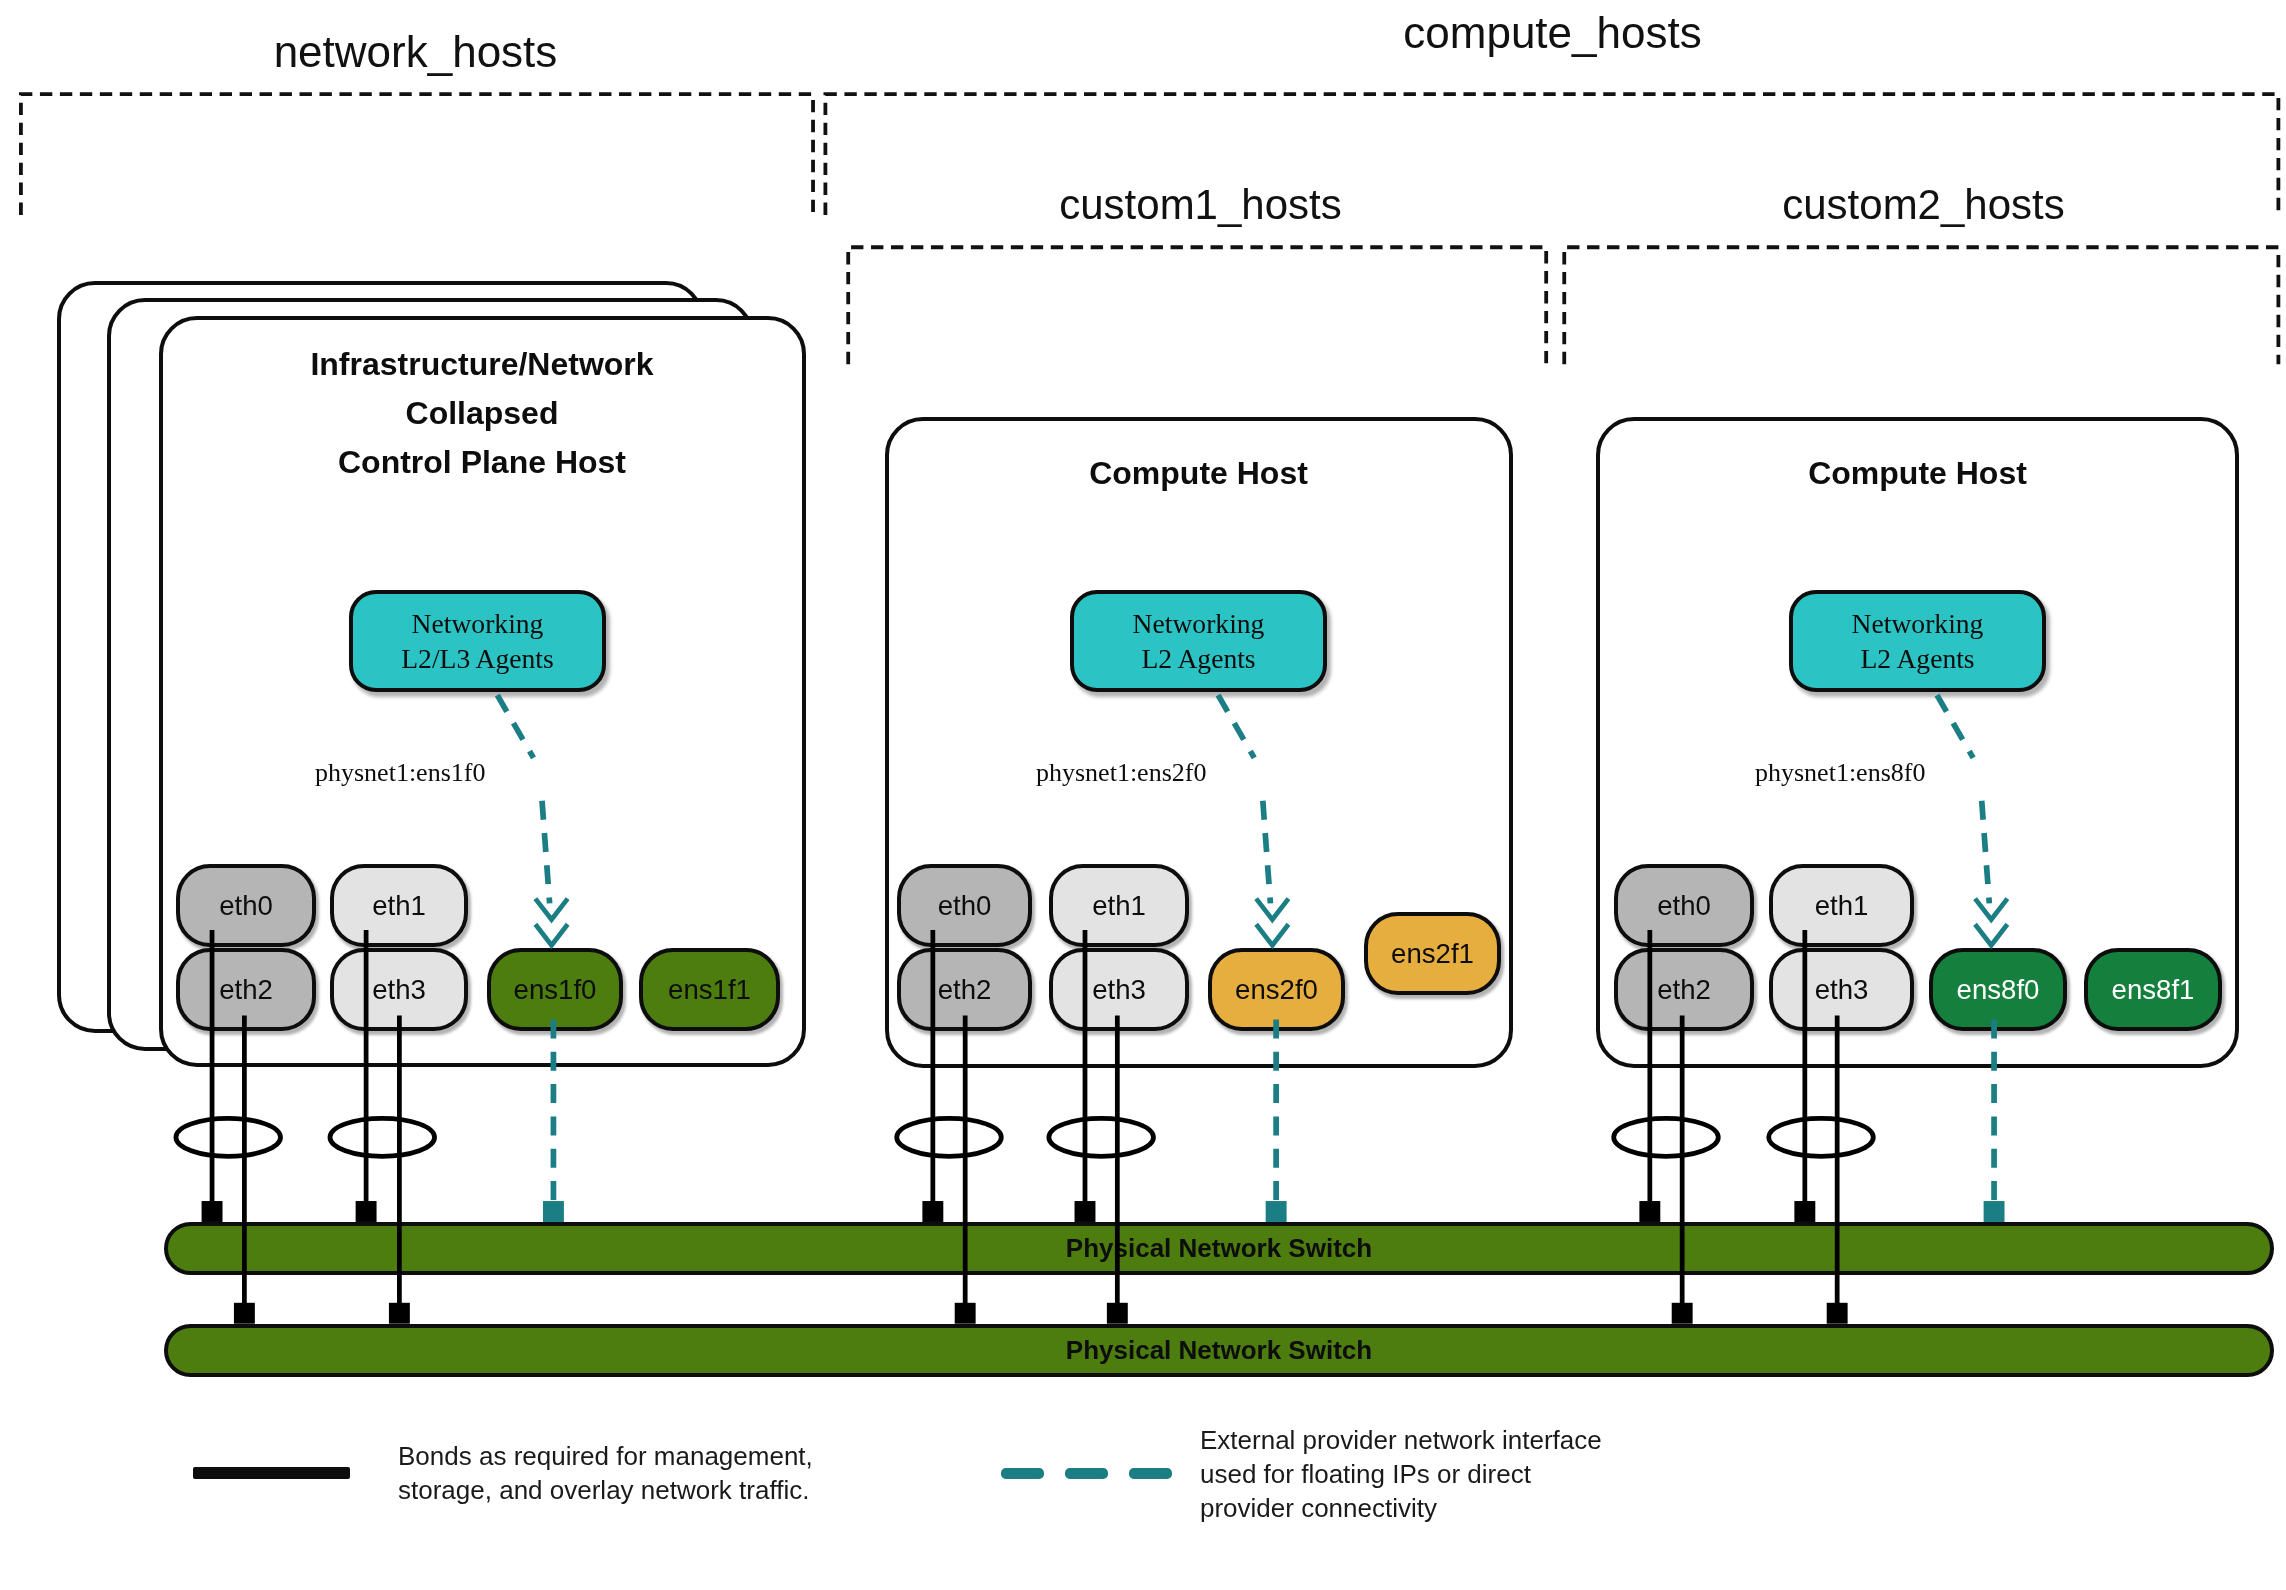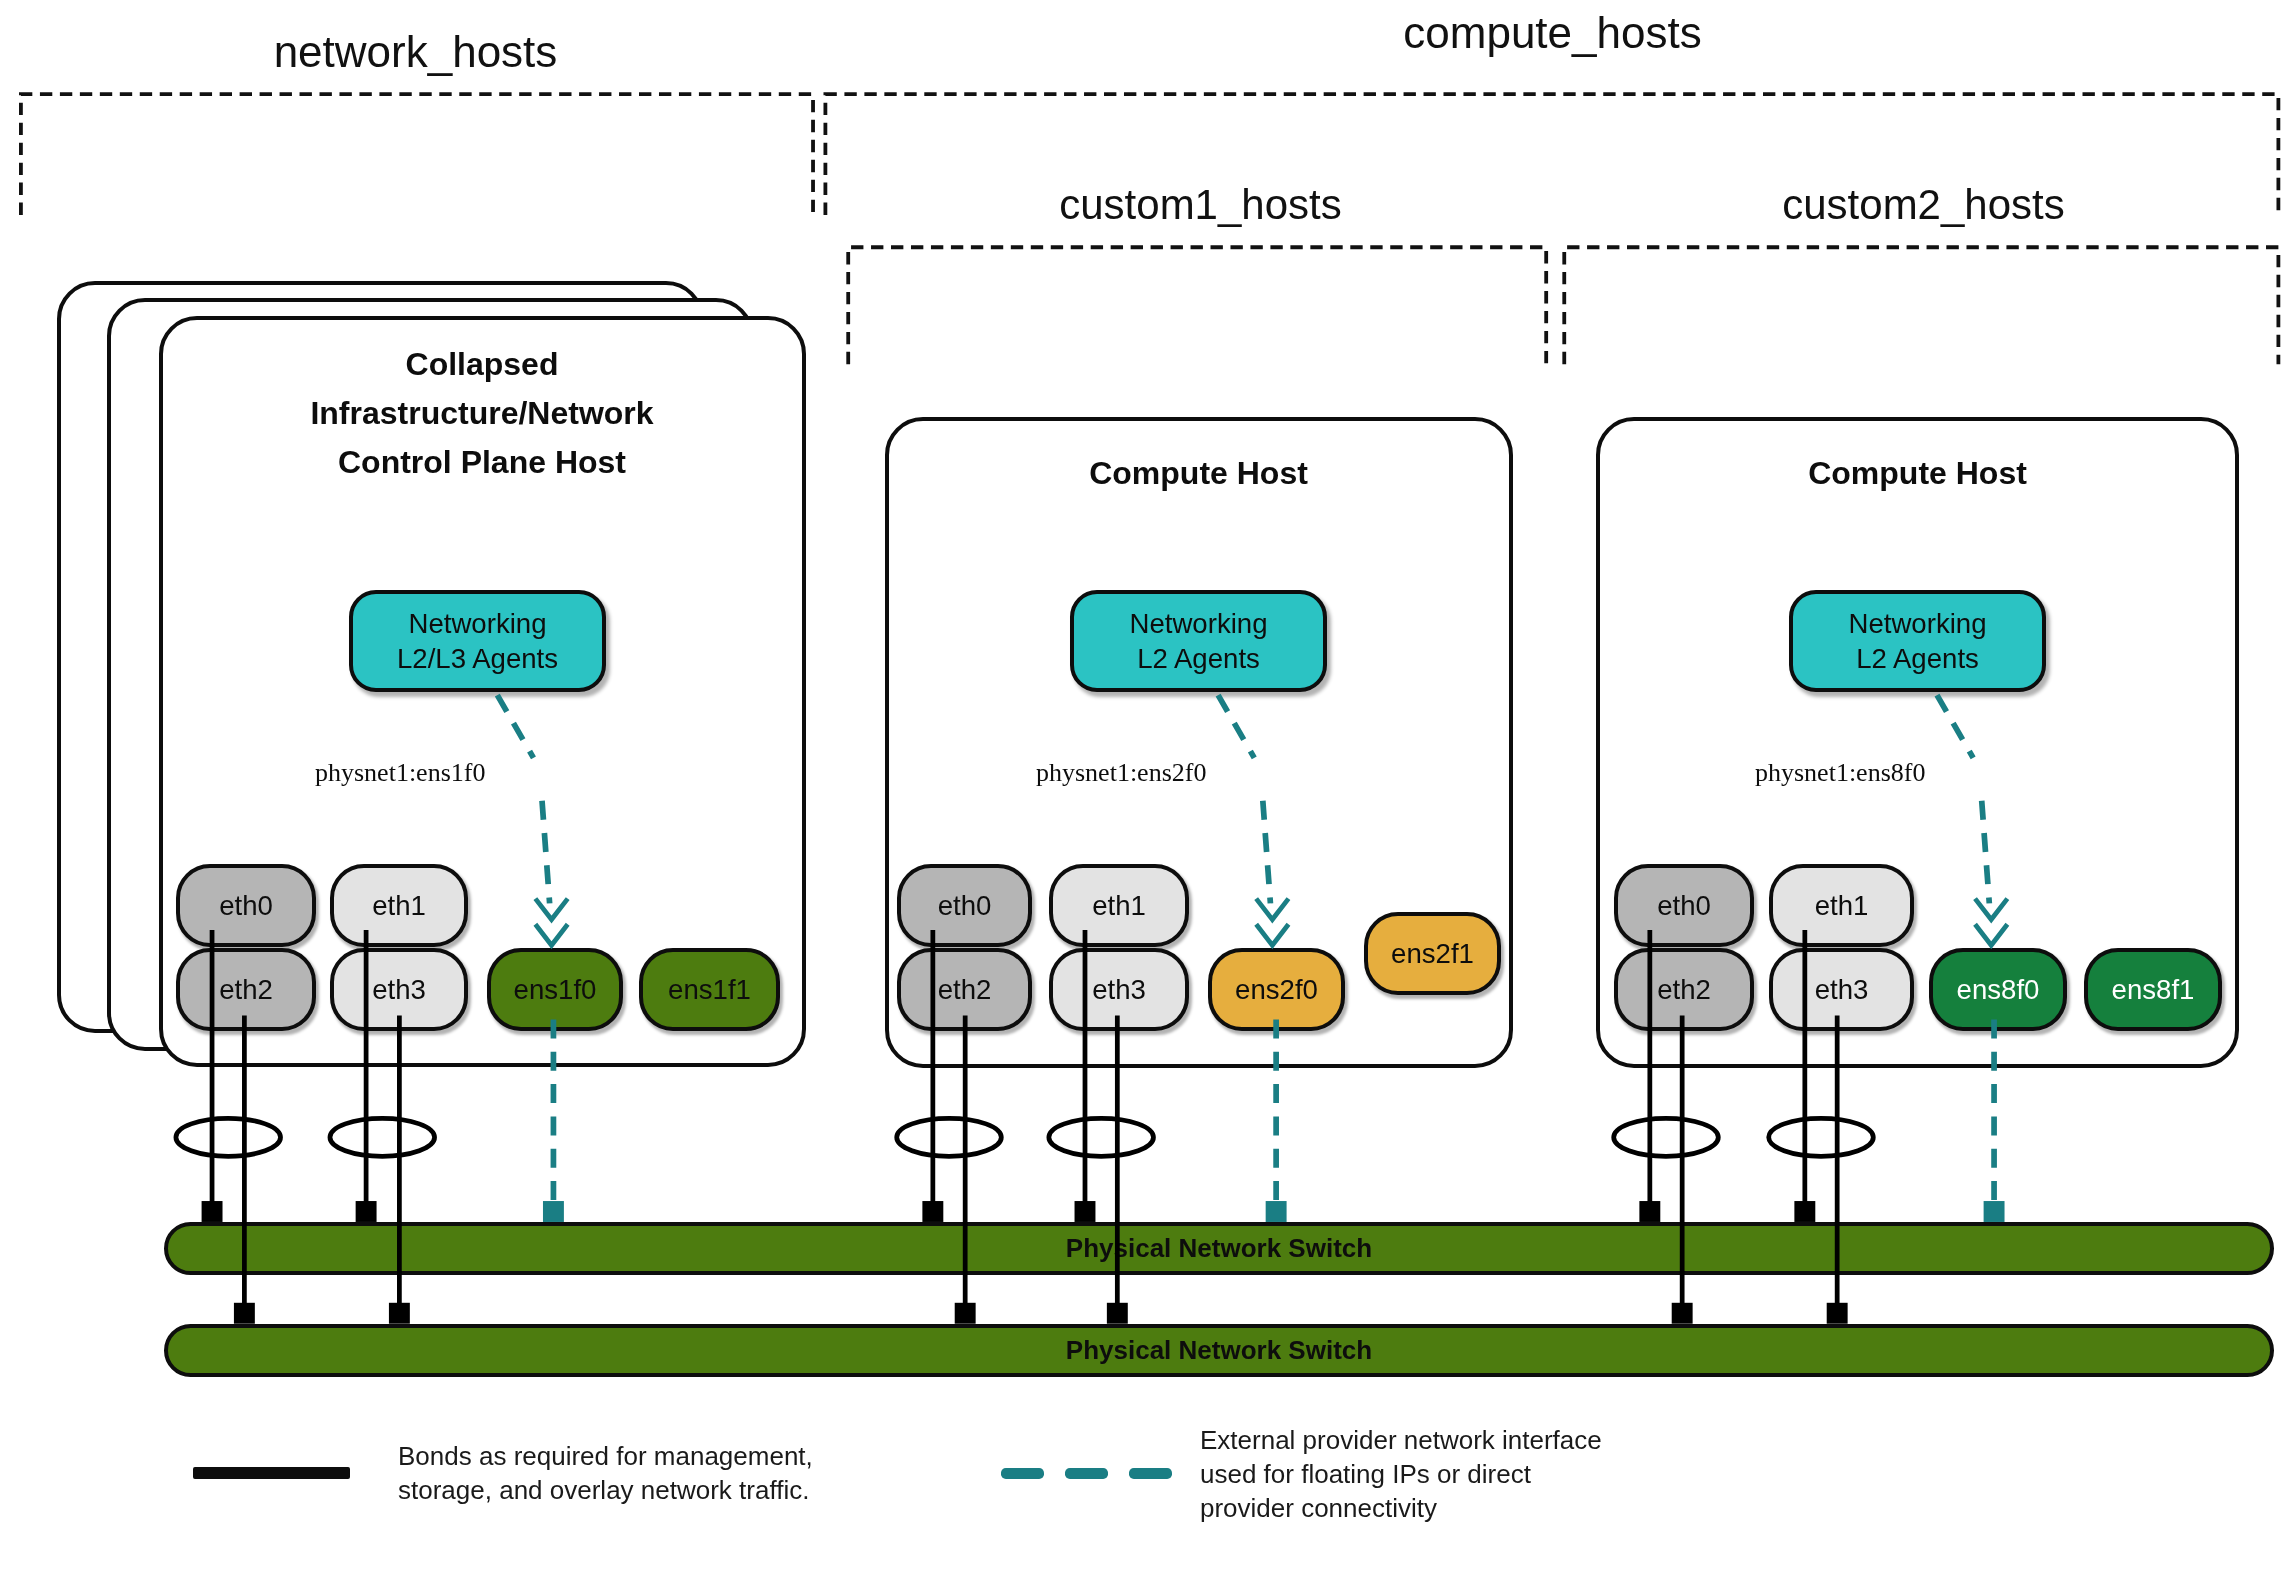--- a/index.html
+++ b/index.html
@@ -14,21 +14,21 @@
   .host-box{
     position:absolute;background:#ffffff;border:4.8px solid #0d0d0d;border-radius:38px;
     box-sizing:border-box;
   }
   .host-title{position:absolute;text-align:center;font-weight:bold;font-size:32px;line-height:49px;color:#0d0d0d;}
   .host-title span{display:block;}
   .agent-box{
     position:absolute;width:257px;height:102px;background:#2bc3c3;border:4.8px solid #0d0d0d;
     border-radius:27px;box-sizing:border-box;display:flex;flex-direction:column;
     align-items:center;justify-content:center;box-shadow:3.8px 4.8px 3.8px rgba(0,0,0,0.30);
-    font-size:27.6px;line-height:35px;color:#0d0d0d;text-align:center;
+    font-size:27.6px;line-height:35px;color:#0d0d0d;text-align:center;font-family:Liberation Serif, serif;
   }
   .agent-box span{display:block;}
   .physnet-label{position:absolute;width:380px;font-size:26px;color:#0d0d0d;font-family:Liberation Serif, serif;}
   .pill{
     position:absolute;height:83px;border:4.8px solid #0d0d0d;border-radius:34px;box-sizing:border-box;
     display:flex;align-items:center;justify-content:center;font-size:27.6px;color:#0d0d0d;
     box-shadow:2.9px 3.8px 2.9px rgba(0,0,0,0.30);background:#e3e3e3;
   }
   .pill.gray-dark{background:#b5b5b5;}
   .pill.gray-light{background:#e3e3e3;}
@@ -55,22 +55,22 @@
 
   <div class="abs group-label" style="left:1267px;top:7.6px;width:571px;">compute_hosts</div>
   <div class="abs group-label" style="left:130px;top:27px;width:571px;">network_hosts</div>
   <div class="abs group-label sub" style="left:915px;top:181px;width:571px;">custom1_hosts</div>
   <div class="abs group-label sub" style="left:1638px;top:181px;width:571px;">custom2_hosts</div>
 
   <div class="host-box" style="left:57px;top:281px;width:647px;height:752px;"></div>
   <div class="host-box" style="left:107px;top:298px;width:647px;height:753px;"></div>
   <div class="host-box" style="left:159px;top:316px;width:647px;height:751px;"></div>
   <div class="host-title" style="left:187px;top:340px;width:590px;">
+    <span>Infrastructure/Network</span>
     <span>Collapsed</span>
-    <span>Infrastructure/Network</span>
     <span>Control Plane Host</span>
   </div>
 
   <div class="host-box" style="left:885px;top:417px;width:628px;height:651px;"></div>
   <div class="host-title" style="left:913px;top:449px;width:571px;">
     <span>Compute Host</span>
   </div>
 
   <div class="host-box" style="left:1596px;top:417px;width:643px;height:651px;"></div>
   <div class="host-title" style="left:1632px;top:449px;width:571px;">

